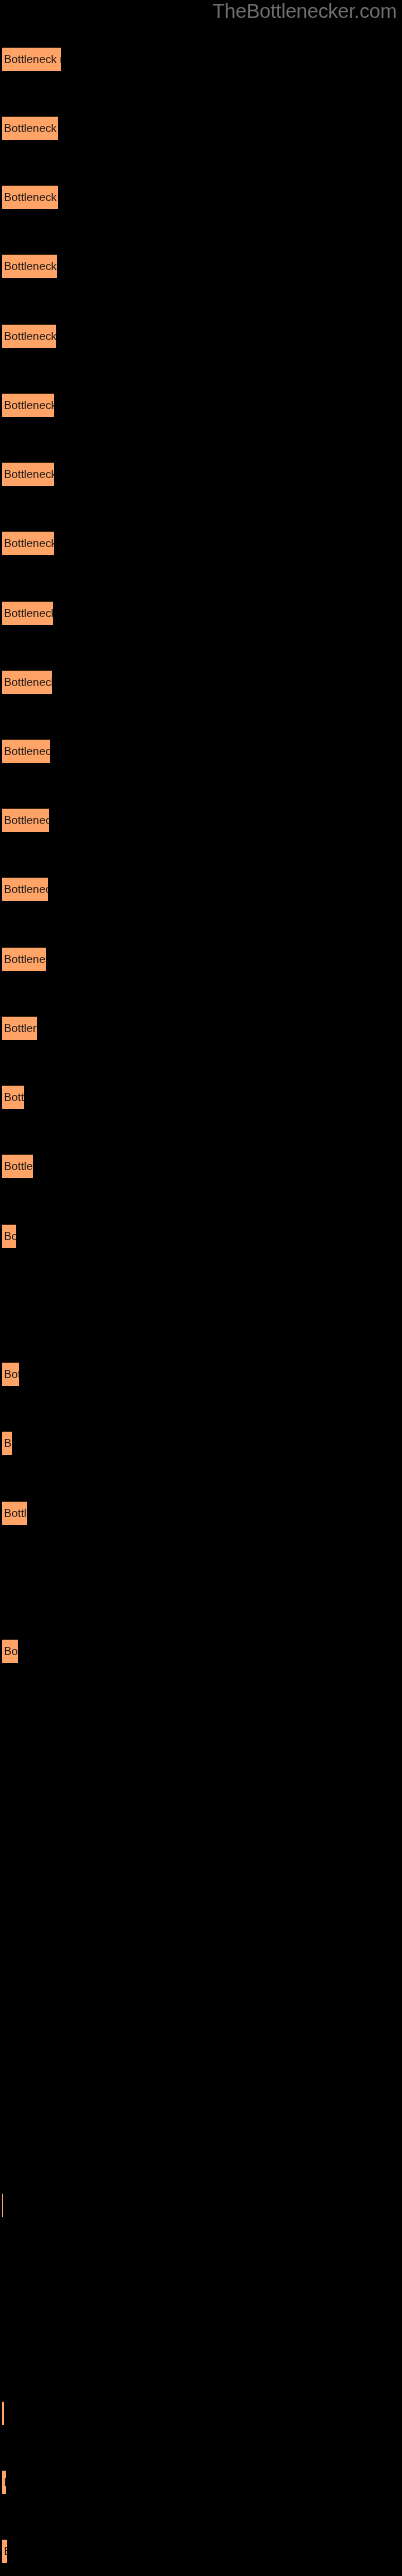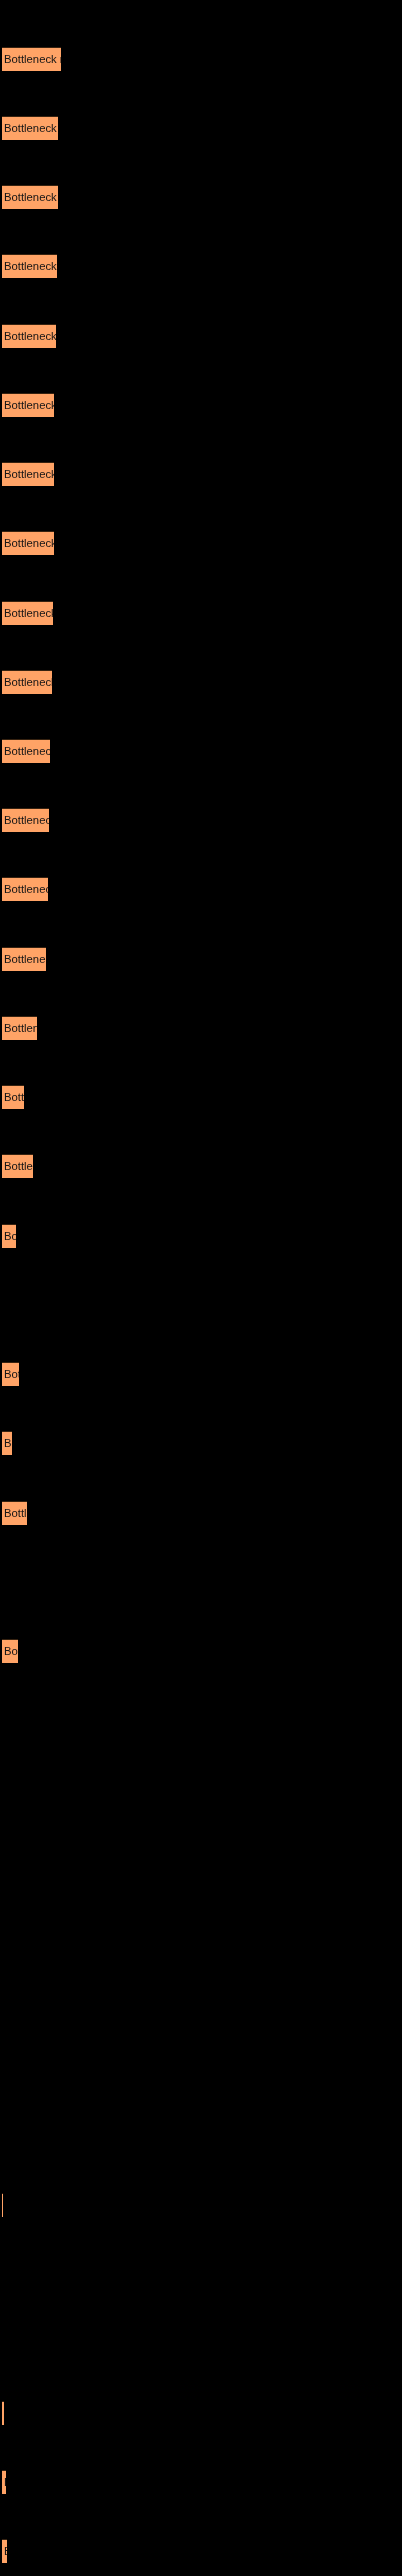--- a/index.html
+++ b/index.html
@@ -55,20 +55,21 @@
     color: #151515;
     white-space: nowrap;
     pointer-events: none;
   }
 </style>
 </head>
 <body>
 
 <div id="chart-root">
 
+  <div id="watermark">TheBottlenecker.com</div>
 
   <div id="bars-layer">
       <div class="bar" style="top: 47px; width: 59px; background: rgb(255, 163, 102); border-top-color: rgb(53, 33, 15);">
         <span class="bar-label" style="color: rgb(21, 21, 21);">Bottleneck result</span>
       </div>
       <div class="bar" style="top: 116px; width: 56px; background: rgb(255, 163, 102); border-top-color: rgb(53, 33, 15);">
         <span class="bar-label" style="color: rgb(21, 21, 21);">Bottleneck result</span>
       </div>
       <div class="bar" style="top: 185px; width: 56px; background: rgb(255, 163, 102); border-top-color: rgb(53, 33, 15);">
         <span class="bar-label" style="color: rgb(21, 21, 21);">Bottleneck result</span>

